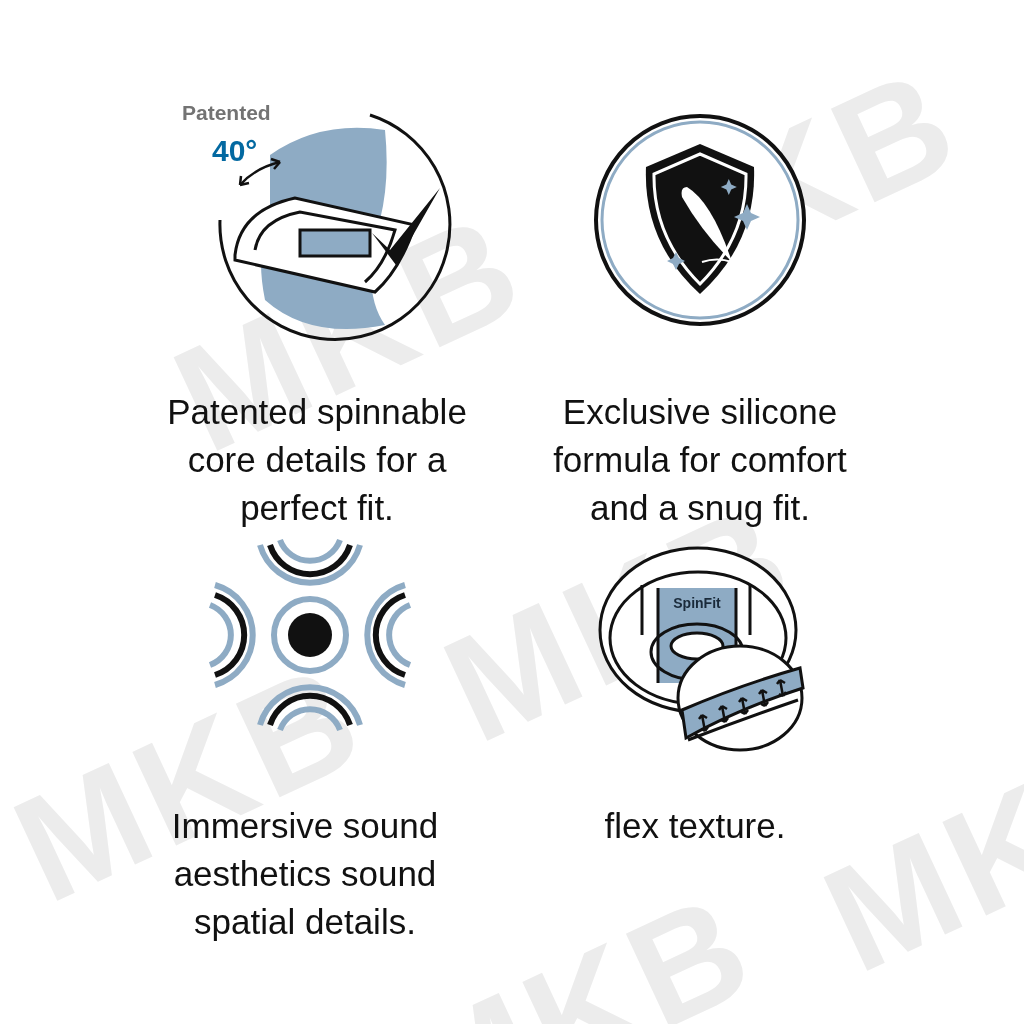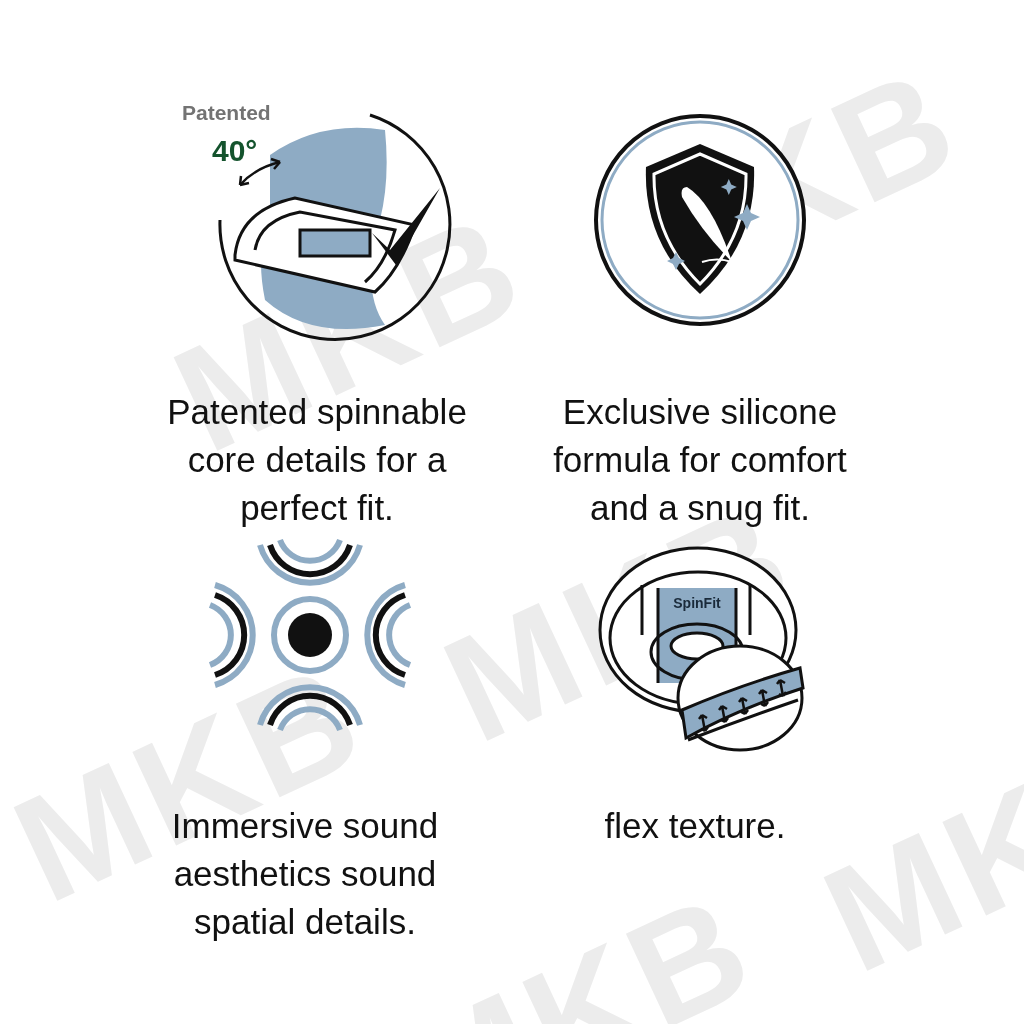--- a/index.html
+++ b/index.html
@@ -6,21 +6,21 @@
   body { width:1024px; height:1024px; position:relative; overflow:hidden;
          font-family:"Liberation Sans", sans-serif; }
   .wm { position:absolute; font-family:"Liberation Sans", sans-serif; font-weight:700;
         color:#ececec; font-size:150px; letter-spacing:6px; transform:rotate(-25deg);
         transform-origin:left top; white-space:nowrap; z-index:0; user-select:none; }
   .icon { position:absolute; z-index:1; }
   .caption { position:absolute; z-index:2; width:380px; text-align:center;
              font-size:35px; line-height:48px; color:#111111; }
   .caption span { display:block; }
   .label-patented { position:absolute; z-index:3; font-weight:700; font-size:21px; color:#737373; }
-  .label-deg { position:absolute; z-index:3; font-weight:700; font-size:30px; color:#14532d; }
+  .label-deg { position:absolute; z-index:3; font-weight:700; font-size:30px; color:#0369a1; }
 </style>
 </head>
 <body>
 
 <div class="wm" style="left:150px;top:330px;">MKB</div>
 <div class="wm" style="left:585px;top:185px;">MKB</div>
 <div class="wm" style="left:420px;top:620px;">MKB</div>
 <div class="wm" style="left:-10px;top:780px;">MKB</div>
 <div class="wm" style="left:800px;top:850px;">MKB</div>
 <div class="wm" style="left:380px;top:1010px;">MKB</div>

